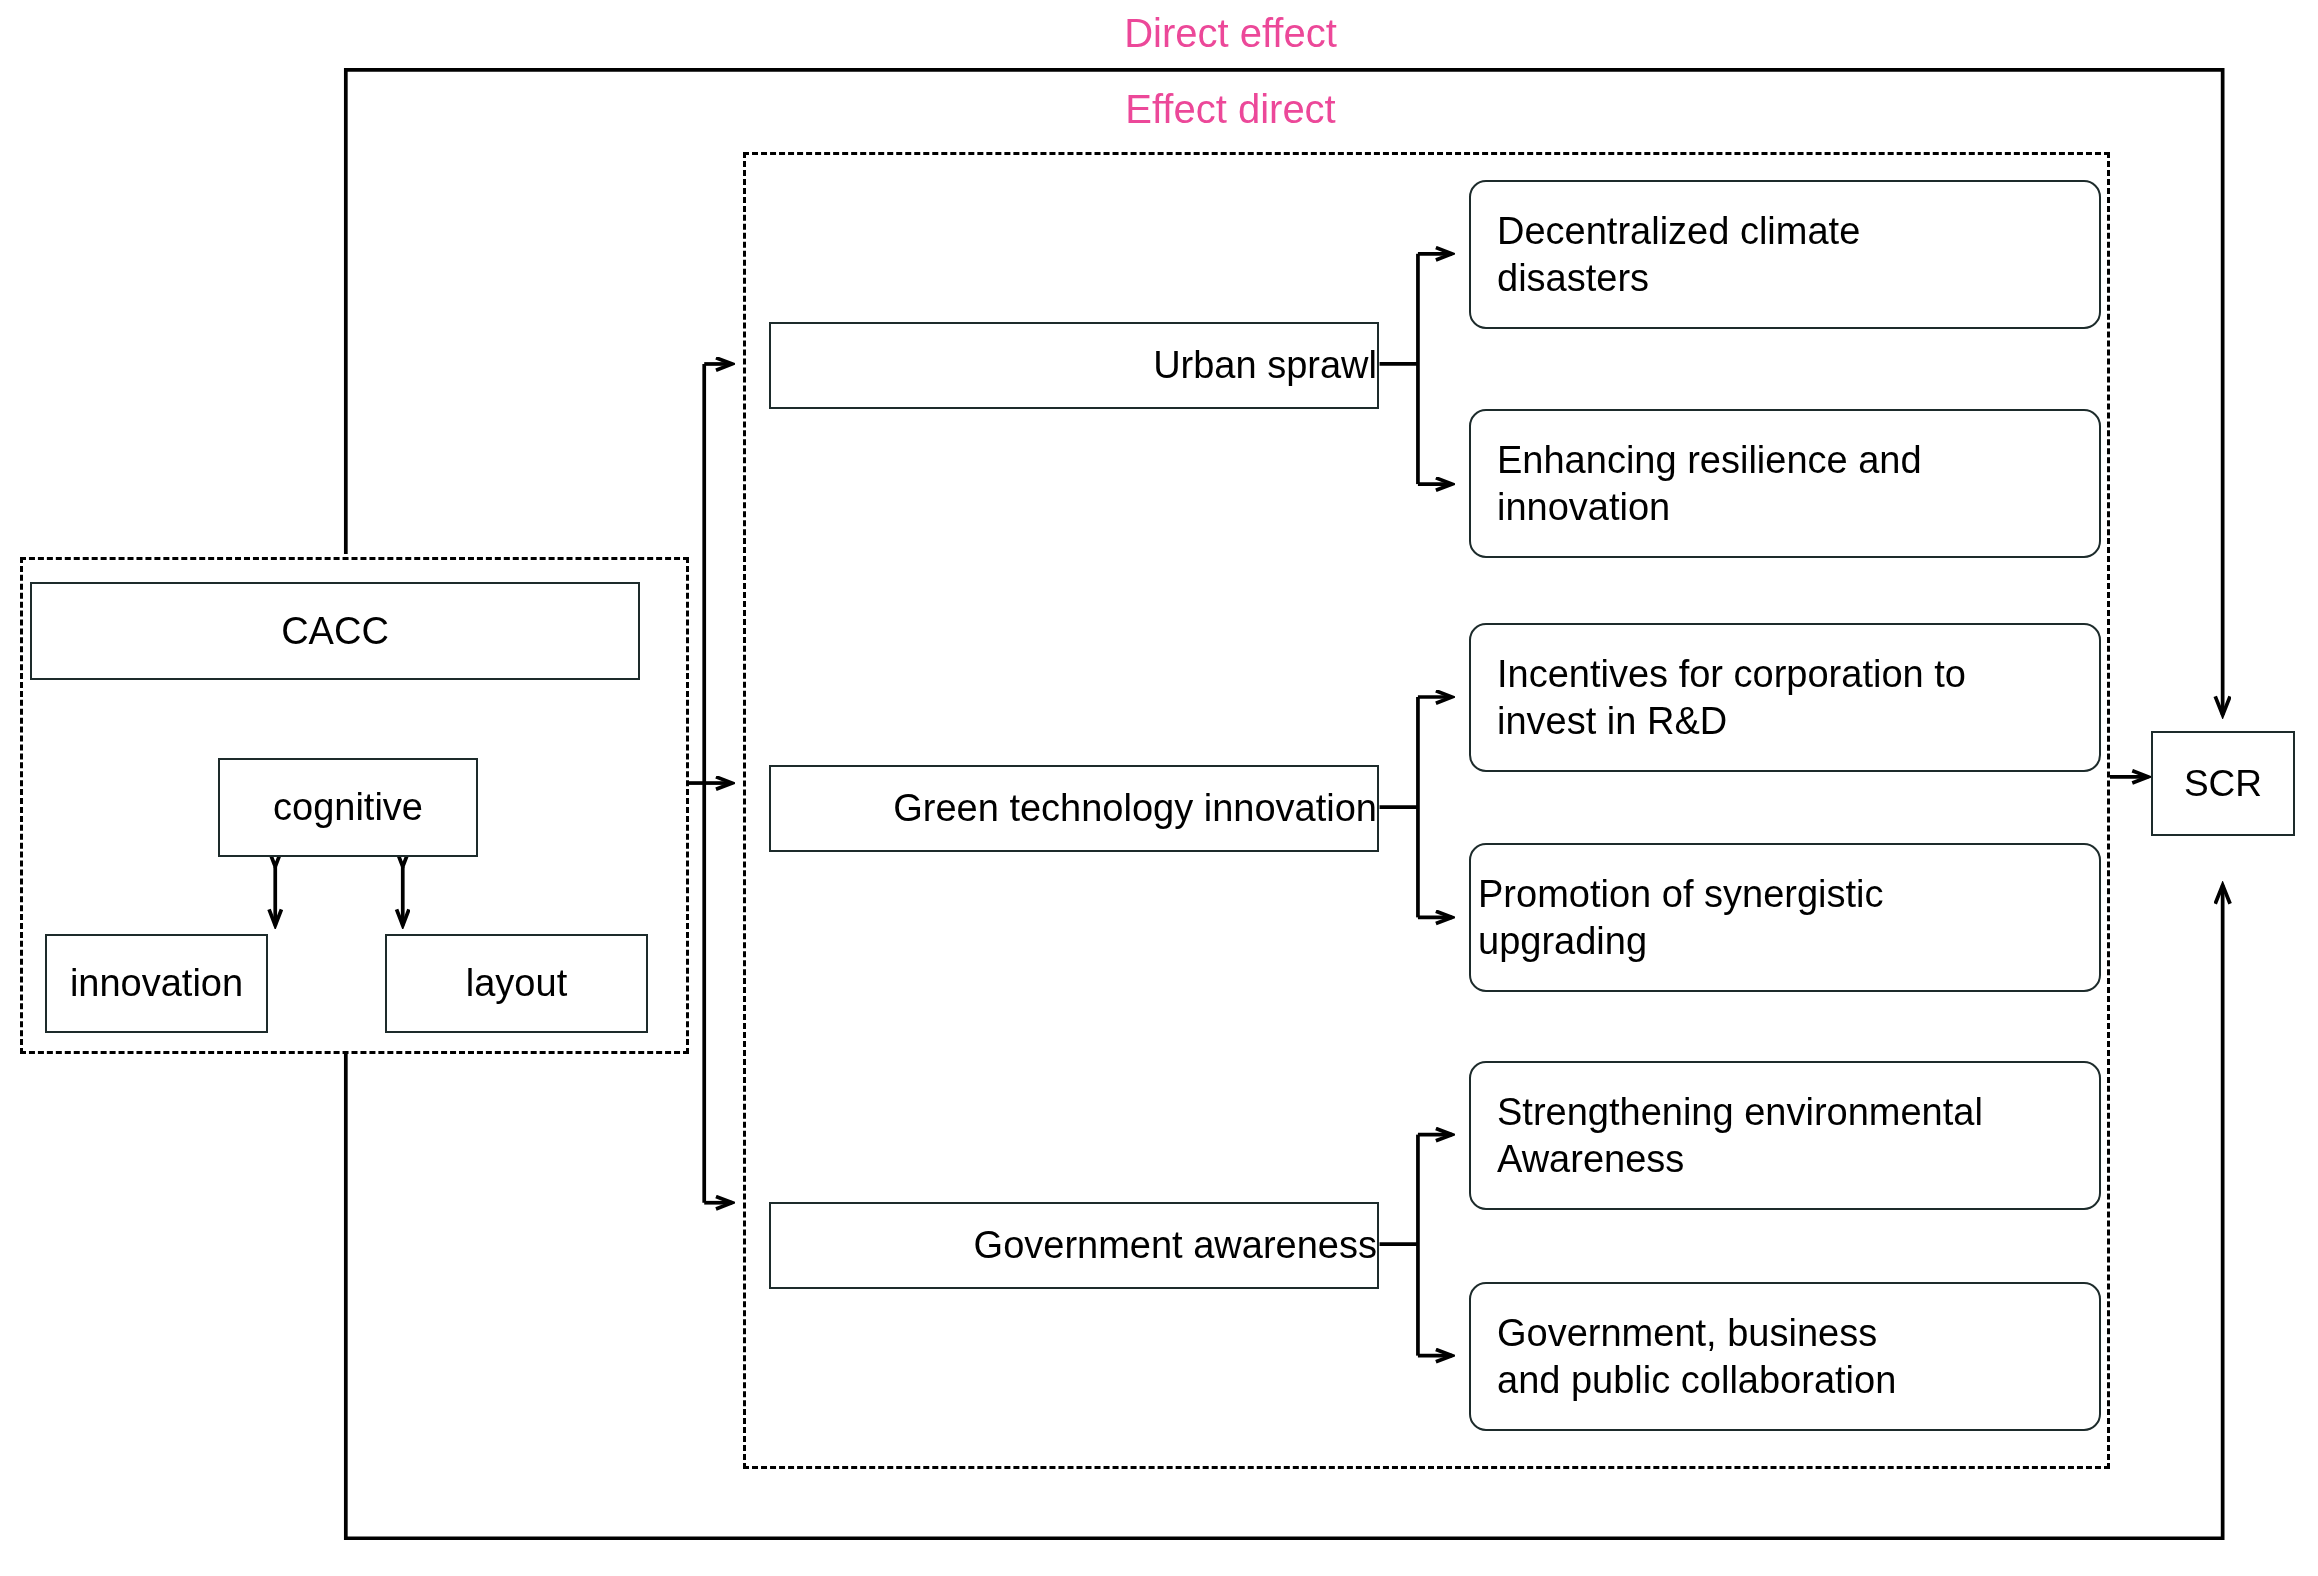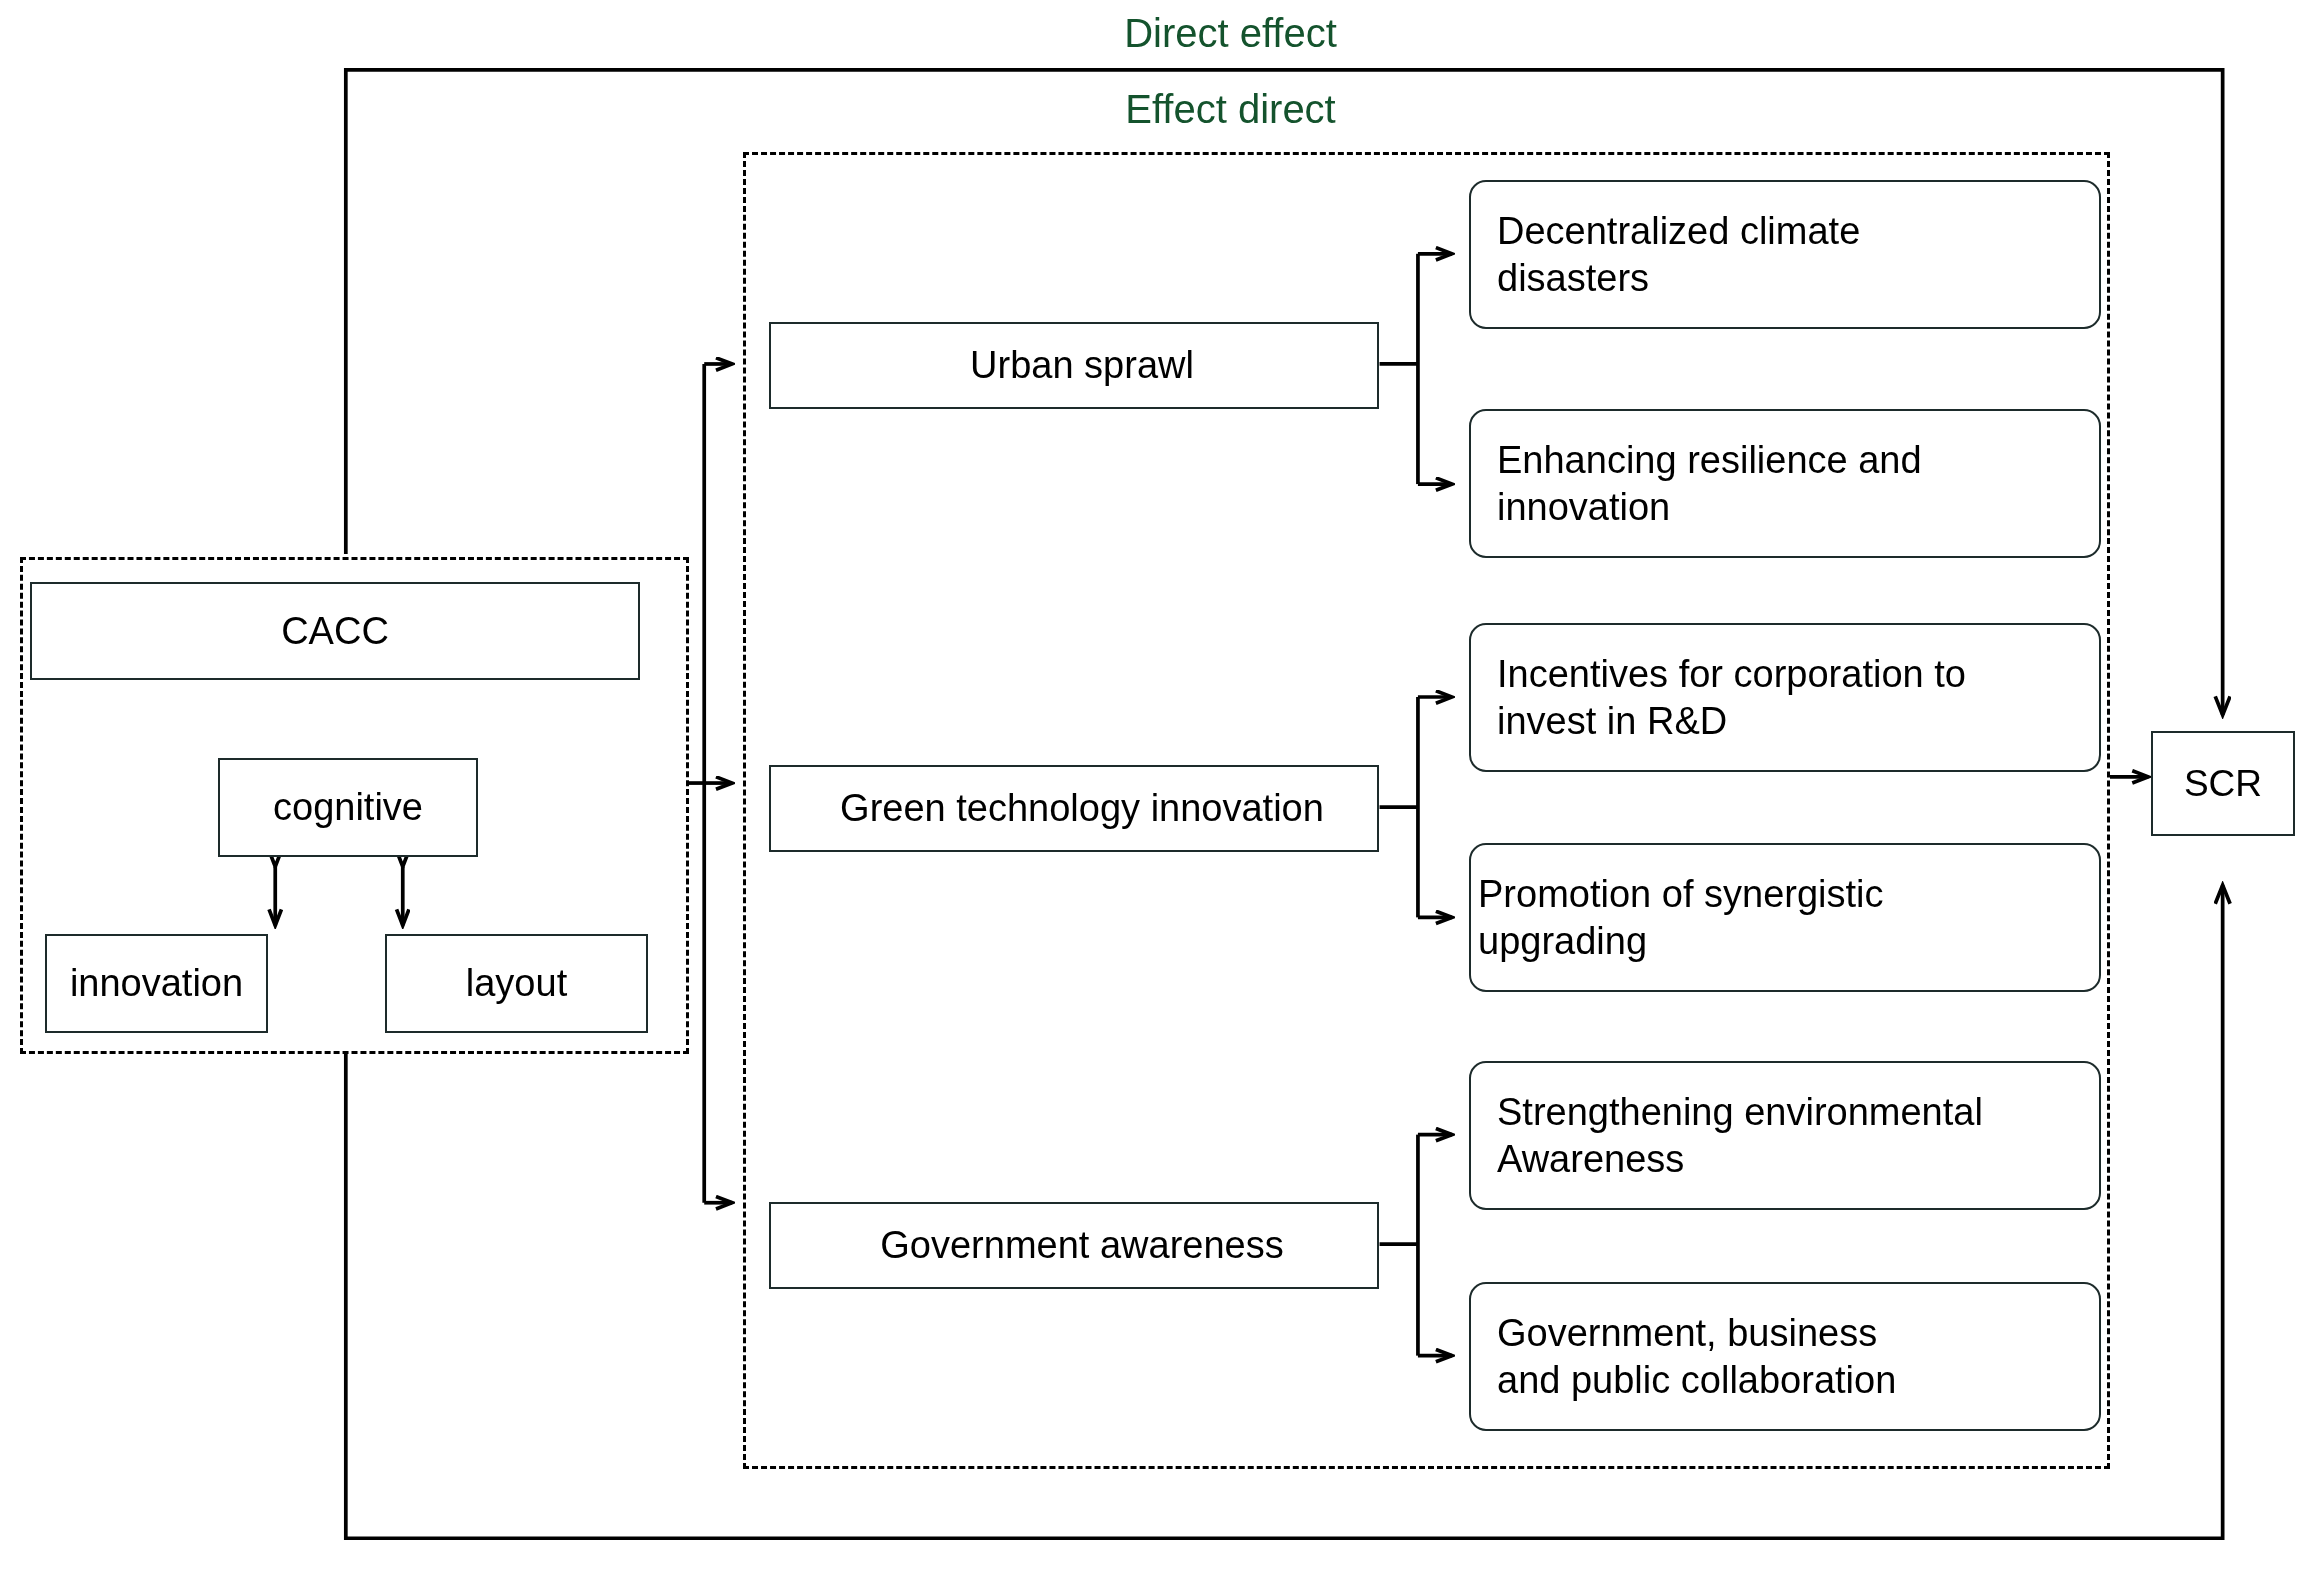--- a/index.html
+++ b/index.html
@@ -31,37 +31,37 @@
     display: flex;
     align-items: center;
     color: #000000;
     line-height: 1.22;
   }
   .node .txt {
     display: block;
     width: 100%;
     white-space: pre-line;
   }
-  .lead   { padding-left: 16px; font-size: 38px; text-align: center; }
+  .lead   { padding-left: 16px; font-size: 38px; text-align: right; }
   .outc   { padding-left: 26px; padding-right: 12.4px; font-size: 38px; text-align: left; border-radius: 17px; }
   .ctr    { justify-content: center; text-align: center; font-size: 38px; }
   .ctr .txt { text-align: center; }
   .scrbox { justify-content: center; text-align: center; font-size: 37px; }
   .scrbox .txt { text-align: center; }
 
   .dashgroup {
     position: absolute;
     box-sizing: border-box;
     border: 3.1px dashed #000000;
     background: transparent;
   }
   .caption {
     position: absolute;
     font-size: 40px;
-    color: #14532d;
+    color: #ec4899;
     text-align: center;
     white-space: nowrap;
   }
 </style>
 </head>
 <body>
 
 <div id="stage">
 
   <svg id="wires" viewBox="0 0 3745 2546">

